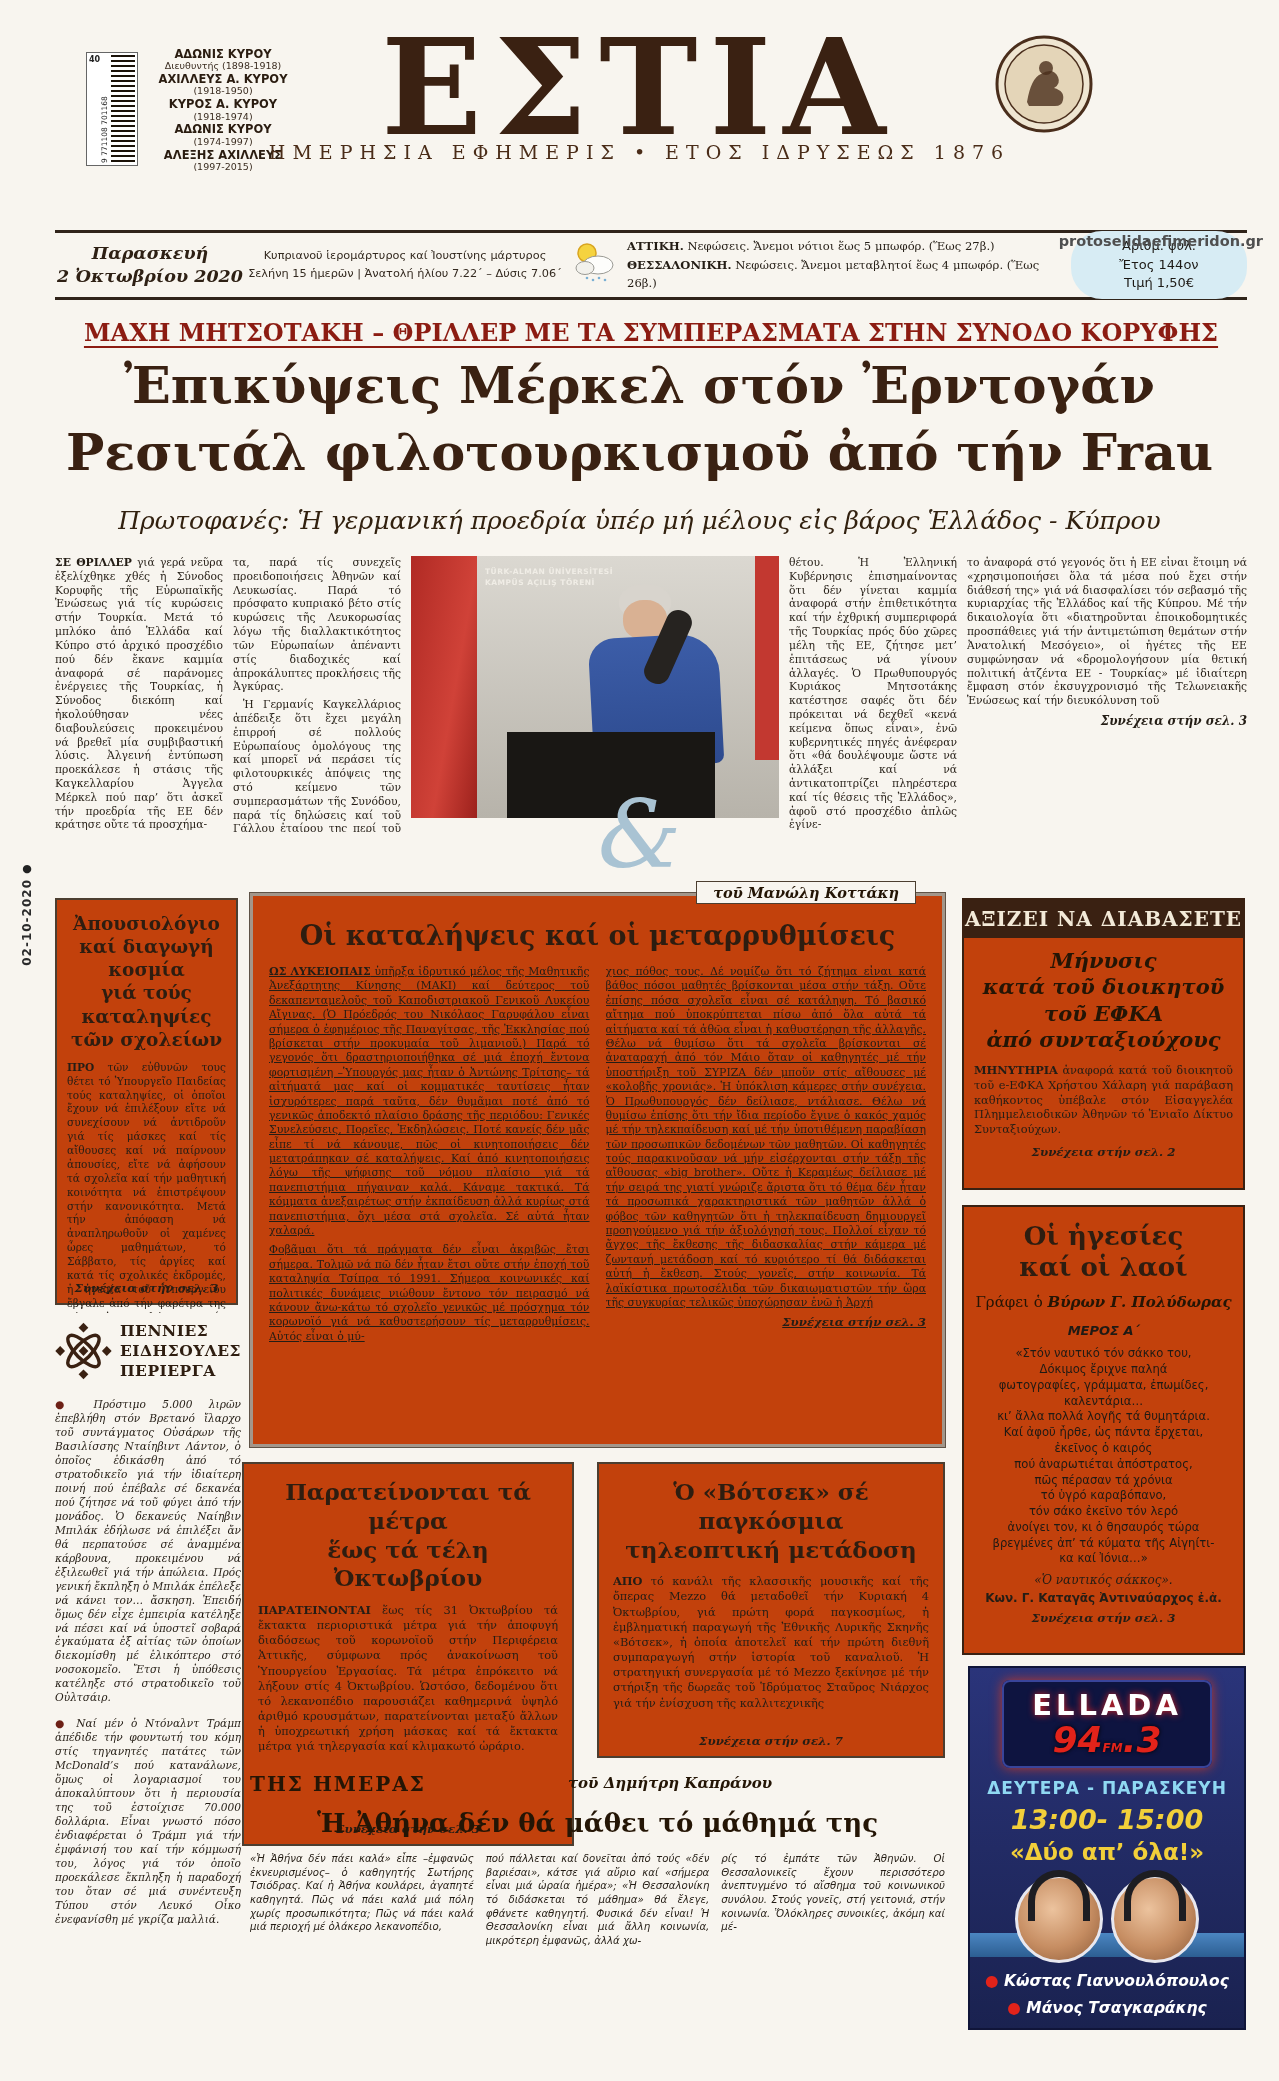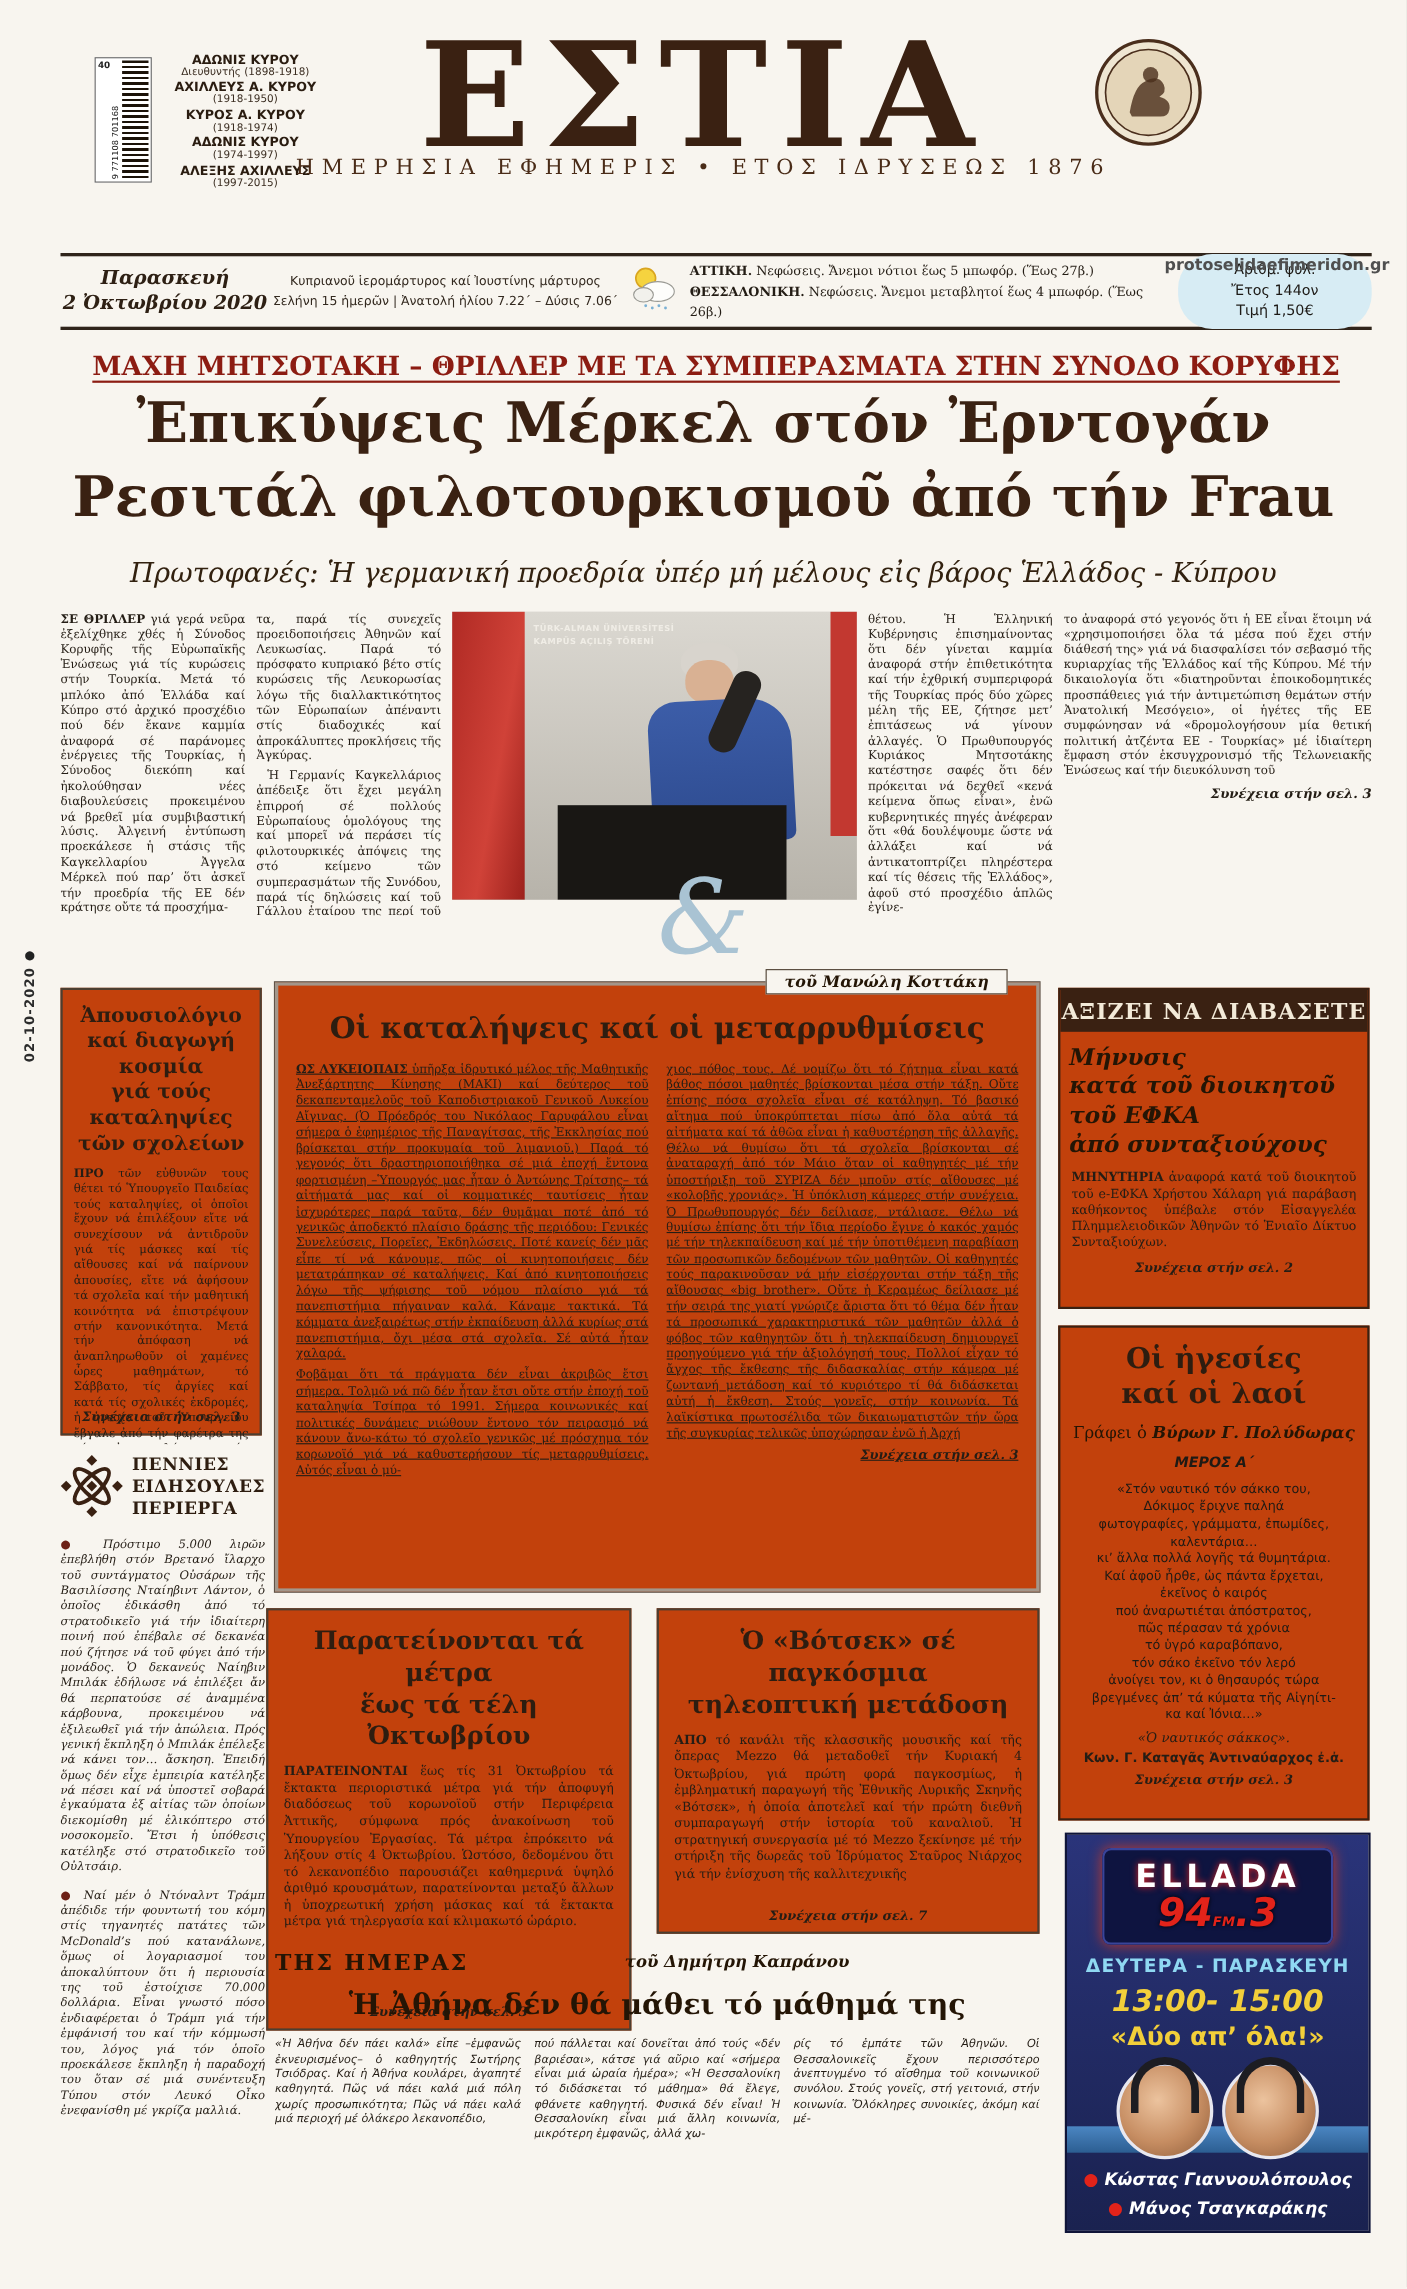--- a/index.html
+++ b/index.html
@@ -92,21 +92,21 @@
   .kot-byline{position:absolute;top:-15px;right:26px;background:#f8f5ef;border:1.5px solid #4c3e30;
               padding:2px 16px;font-weight:bold;font-style:italic;font-size:14.5px;color:#241505;}
   .kot-title{text-align:center;font-size:27px;font-weight:bold;color:#2e1d10;margin:8px 0 14px;}
   .kot-cols{display:flex;gap:16px;text-decoration:underline;}
   .kot-col{flex:1;font-size:10.9px;line-height:1.32;text-align:justify;height:438px;overflow:hidden;}
   .kot-col p{margin:0 0 5px;}
   
   .axizei{left:962px;top:898px;width:283px;height:292px;border-color:#3a2112;}
   .ax-header{background:#3a2112;color:#f3ead8;text-align:center;font-weight:bold;font-size:20px;
              padding:7px 0;letter-spacing:1px;}
-  .ax-title{font-size:21px;font-weight:bold;font-style:italic;line-height:1.25;
+  .ax-title{font-size:21px;font-weight:bold;font-style:italic;text-align:center;line-height:1.25;
             margin:10px 8px;color:#241505;}
   .ax-body{font-size:11.4px;padding:0 10px;text-align:justify;line-height:1.3;}
   .ax-contin{margin:8px 12px 0;}
   .igesies{left:962px;top:1205px;width:283px;height:450px;border-color:#3a2112;
            padding:14px 10px;text-align:center;}
   .ig-title{font-size:26px;font-weight:bold;color:#2e1d10;line-height:1.2;}
   .ig-byline{font-size:15px;margin-top:10px;color:#241505;}
   .ig-byline b{font-style:italic;}
   .ig-part{font:700 italic 13px "DejaVu Sans",sans-serif;margin:12px 0 8px;color:#1f1a14;}
   .ig-poem{font-family:"DejaVu Sans",sans-serif;font-size:11.6px;line-height:1.36;color:#1f1a14;}

